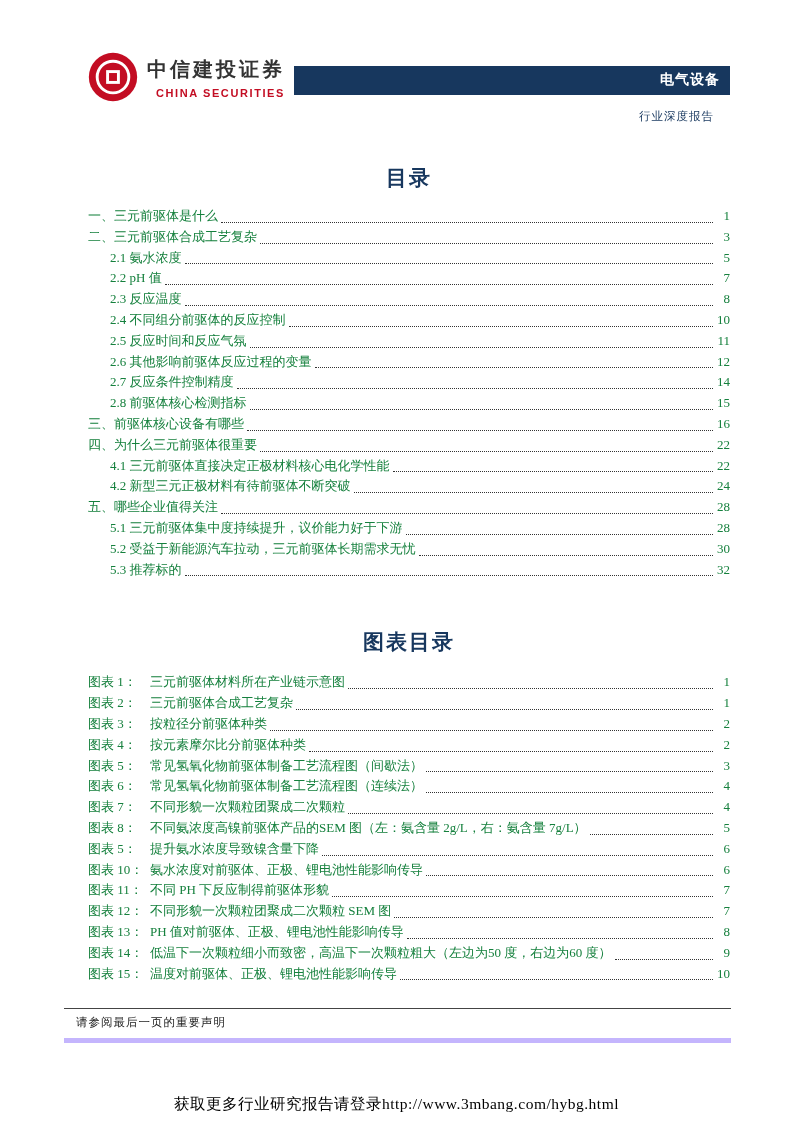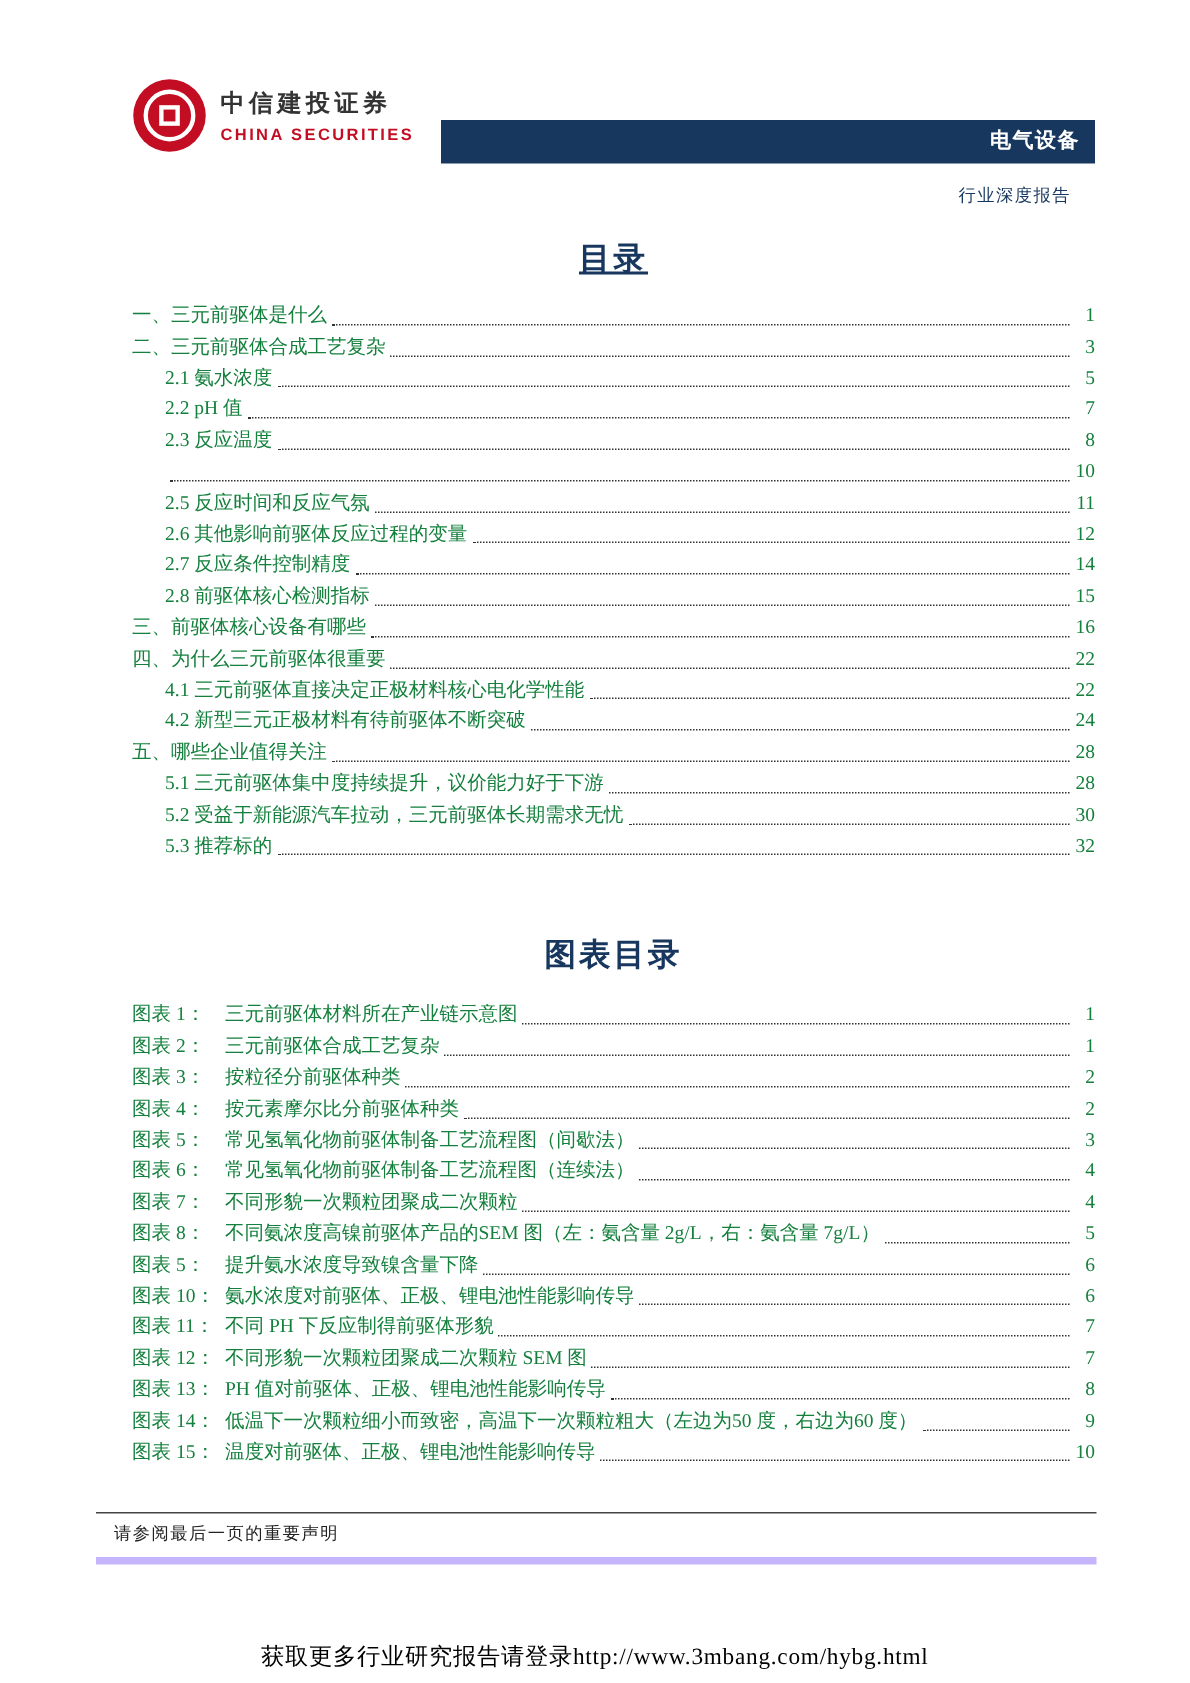--- a/index.html
+++ b/index.html
@@ -19,37 +19,37 @@
   .header-row {
     display: flex;
     justify-content: space-between;
     align-items: flex-start;
     padding-top: 52px;
   }
   .logo-block { display: flex; align-items: center; gap: 9px; }
   .coin { width: 50px; height: 50px; flex: 0 0 auto; }
   .brand-cn {
     font-family: "Liberation Sans", sans-serif;
-    font-size: 16px;
+    font-size: 20px;
     font-weight: bold;
     color: #333333;
     letter-spacing: 3px;
     white-space: nowrap;
   }
   .brand-en {
     font-family: "Liberation Sans", sans-serif;
     font-size: 11px;
     font-weight: bold;
     color: #C30D23;
     letter-spacing: 1.6px;
     margin-top: 4px;
     white-space: nowrap;
     text-align: right;
   }
-  .header-right { width: 436px; margin-top: 28px; }
+  .header-right { width: 436px; margin-top: 14px; }
   .cat-bar {
     background: #17375E;
     color: #ffffff;
     font-family: "Liberation Sans", sans-serif;
     font-size: 14px;
     font-weight: bold;
     text-align: right;
     padding: 5px 10px 6px 10px;
     letter-spacing: 1px;
   }
@@ -63,21 +63,21 @@
   }
 
   
   .section-title {
     text-align: center;
     font-size: 21px;
     font-weight: bold;
     color: #17375E;
     letter-spacing: 2px;
   }
-  .toc-title { margin-top: 20px; text-decoration: underline; }
+  .toc-title { margin-top: 40px; }
   .fig-title { margin-top: 48px; }
 
   
   .toc-list { margin-top: 14px; }
   .fig-list { margin-top: 16px; }
   .toc-row, .fig-row {
     display: flex;
     align-items: flex-end;
     font-size: 13px;
     line-height: 20.8px;
@@ -167,20 +167,21 @@
           <span class="row-label">2.2 pH 值</span>
           <span class="leader"></span>
           <span class="pg">7</span>
         </div>
         <div class="toc-row lvl2">
           <span class="row-label">2.3 反应温度</span>
           <span class="leader"></span>
           <span class="pg">8</span>
         </div>
         <div class="toc-row lvl2">
+          <span class="row-label">2.4 不同组分前驱体的反应控制</span>
           <span class="leader"></span>
           <span class="pg">10</span>
         </div>
         <div class="toc-row lvl2">
           <span class="row-label">2.5 反应时间和反应气氛</span>
           <span class="leader"></span>
           <span class="pg">11</span>
         </div>
         <div class="toc-row lvl2">
           <span class="row-label">2.6 其他影响前驱体反应过程的变量</span>

